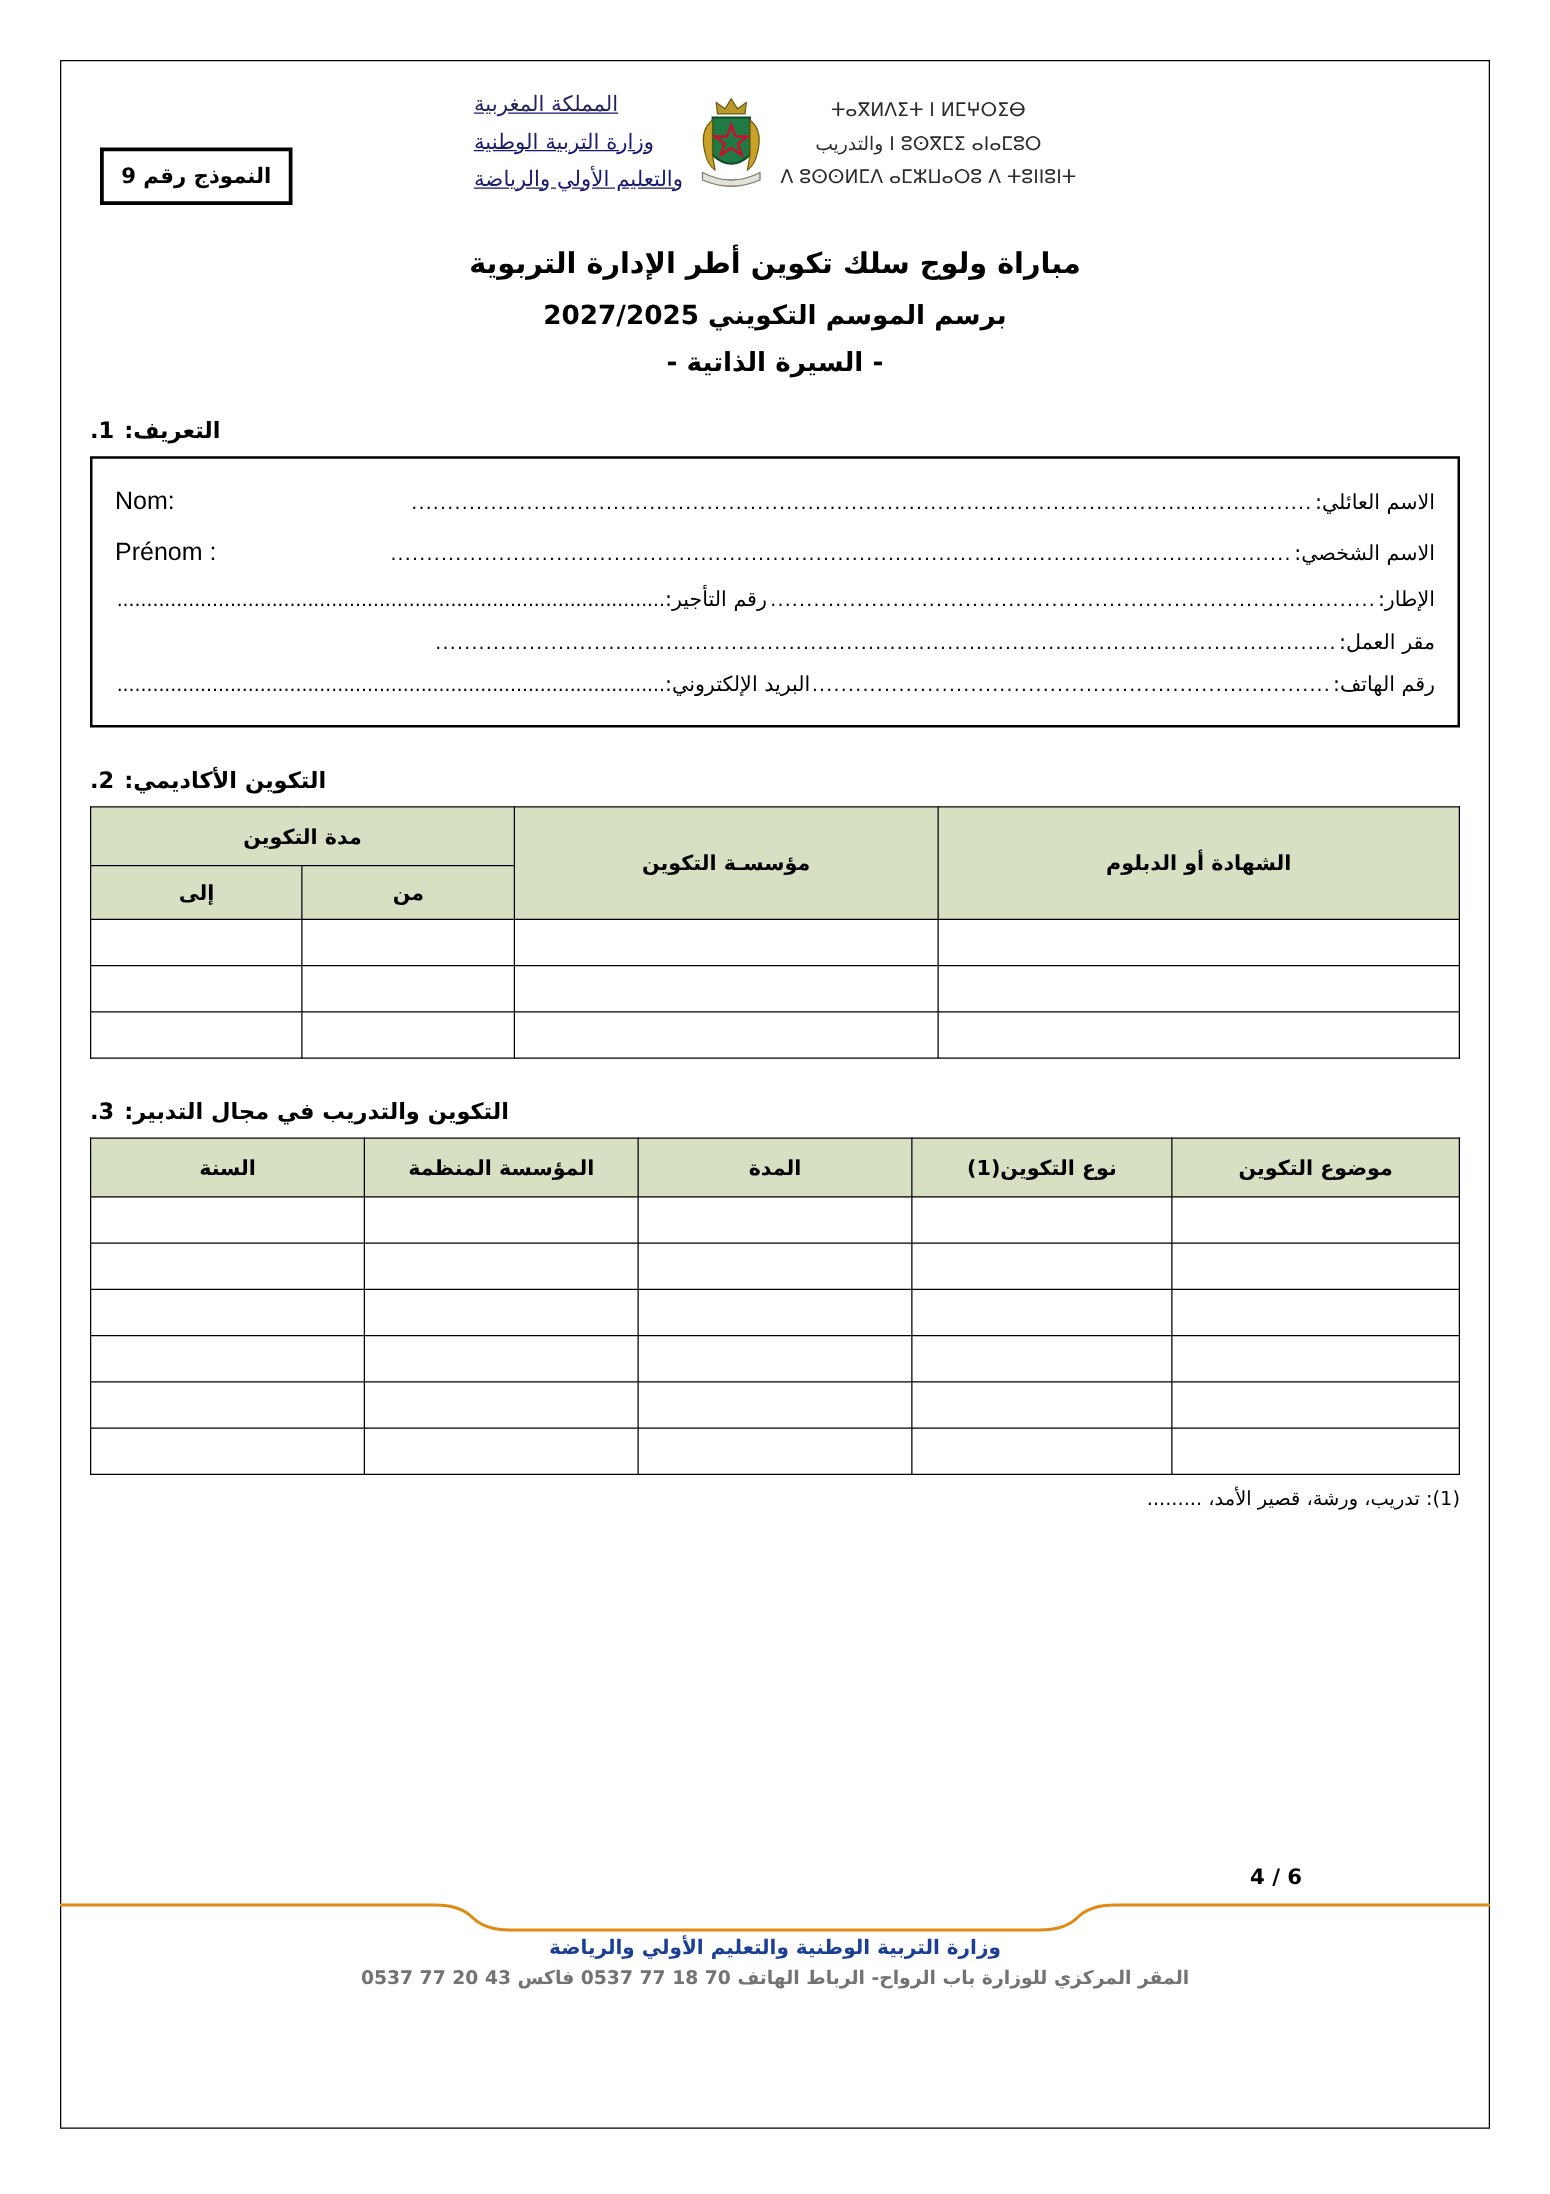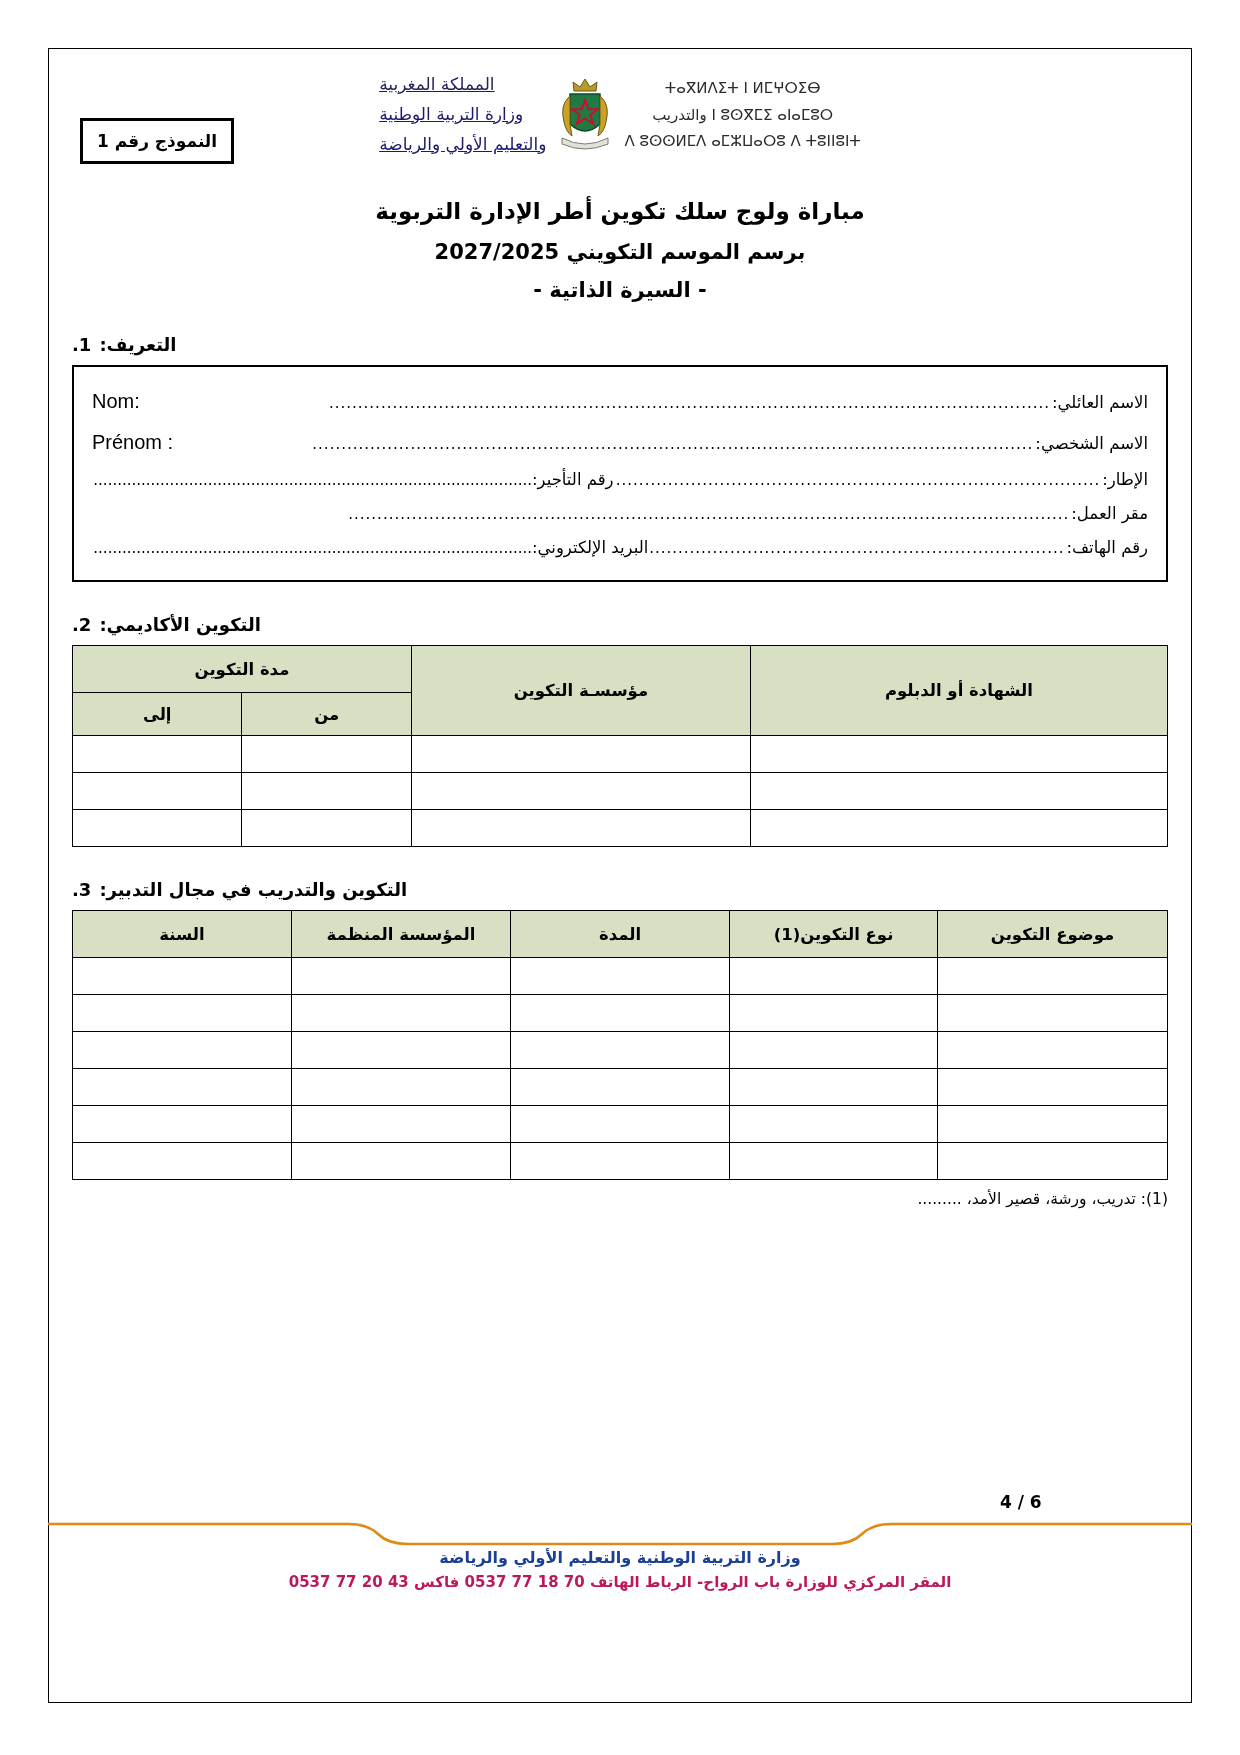--- a/index.html
+++ b/index.html
@@ -223,39 +223,39 @@
     display: block;
   }
   .footer-l1 {
     color: #1b3f94;
     font-weight: bold;
     font-size: 16px;
     direction: rtl;
     margin-top: 2px;
   }
   .footer-l2 {
-    color: #be185d;
+    color: #737373;
     font-weight: bold;
     font-size: 15px;
     direction: rtl;
     margin-top: 6px;
   }
 </style>
 </head>
 <body>
 
 <div class="page">
   <div class="page-border"></div>
 
   <div class="content">
 
     <div class="header-row">
 
       <div class="model-badge">
-        <span>النموذج رقم 1</span>
+        <span>النموذج رقم 9</span>
       </div>
 
       <div class="ministry-block">
         <div class="tifinagh">
           <div>ⵜⴰⴳⵍⴷⵉⵜ ⵏ ⵍⵎⵖⵔⵉⴱ</div>
           <div>والتدريب ⵏ ⵓⵙⴳⵎⵉ ⴰⵏⴰⵎⵓⵔ</div>
           <div>ⴷ ⵓⵙⵙⵍⵎⴷ ⴰⵎⵣⵡⴰⵔⵓ ⴷ ⵜⵓⵏⵏⵓⵏⵜ</div>
         </div>
 
         <div class="emblem">

